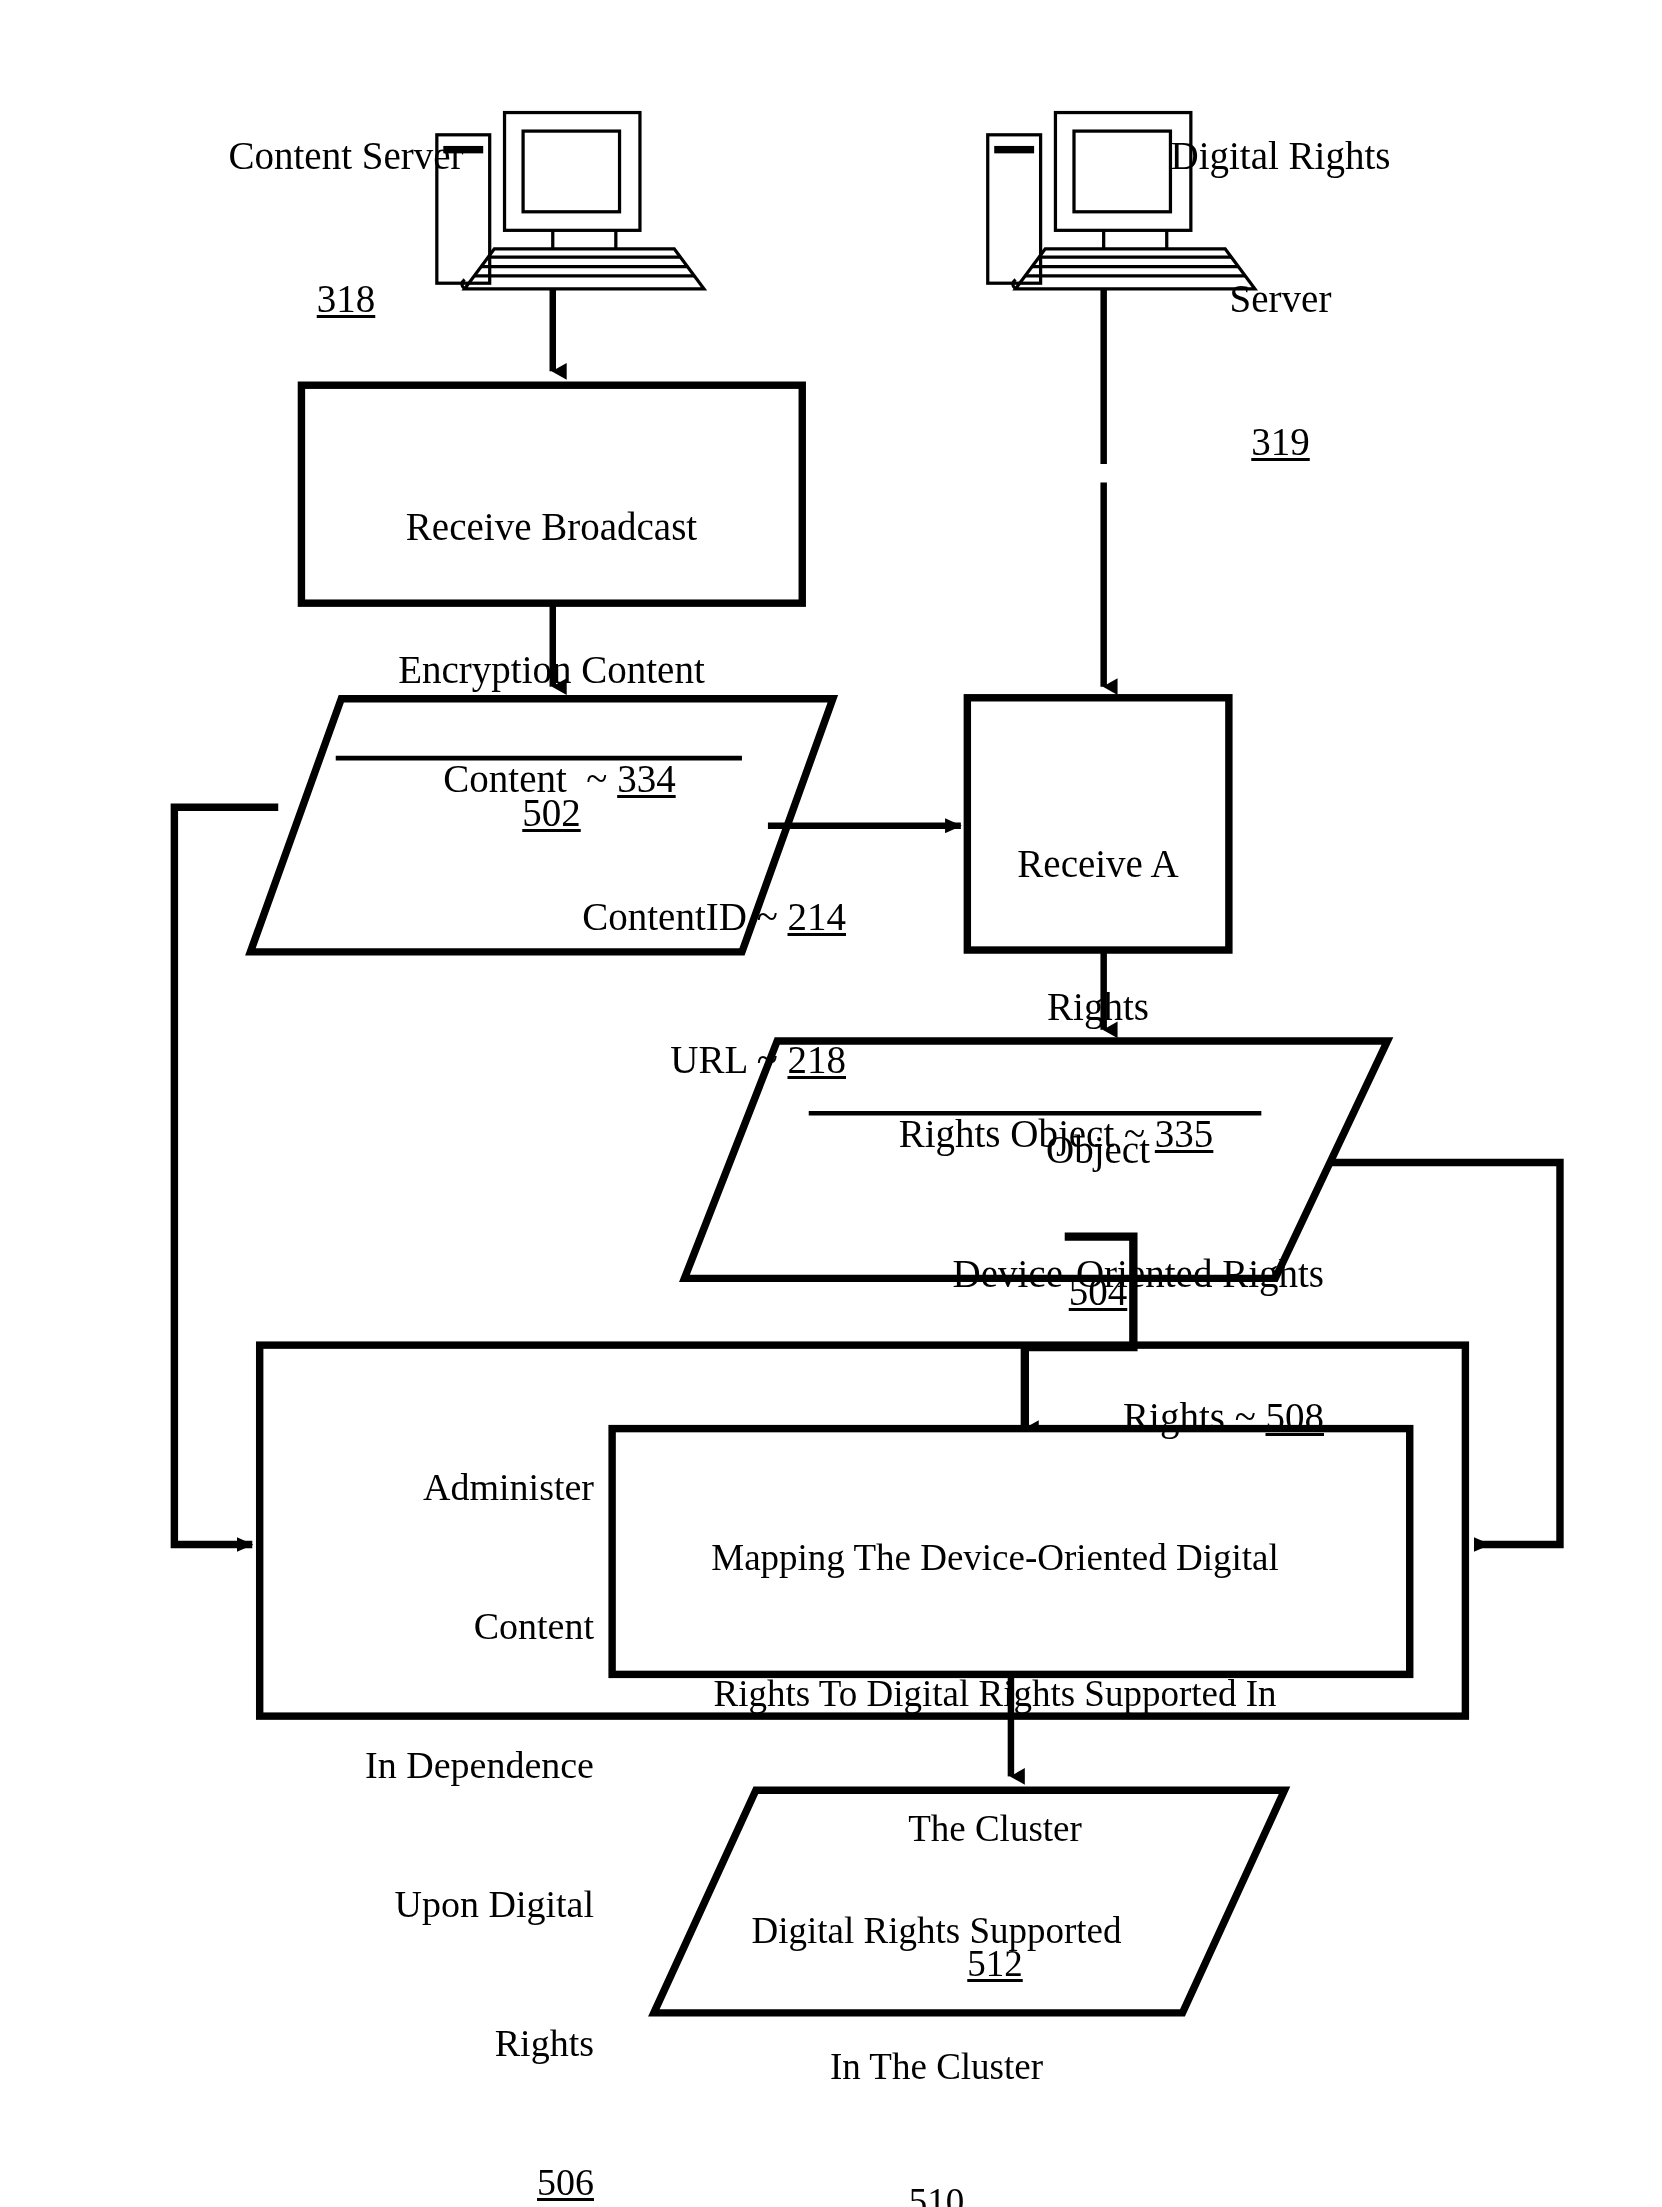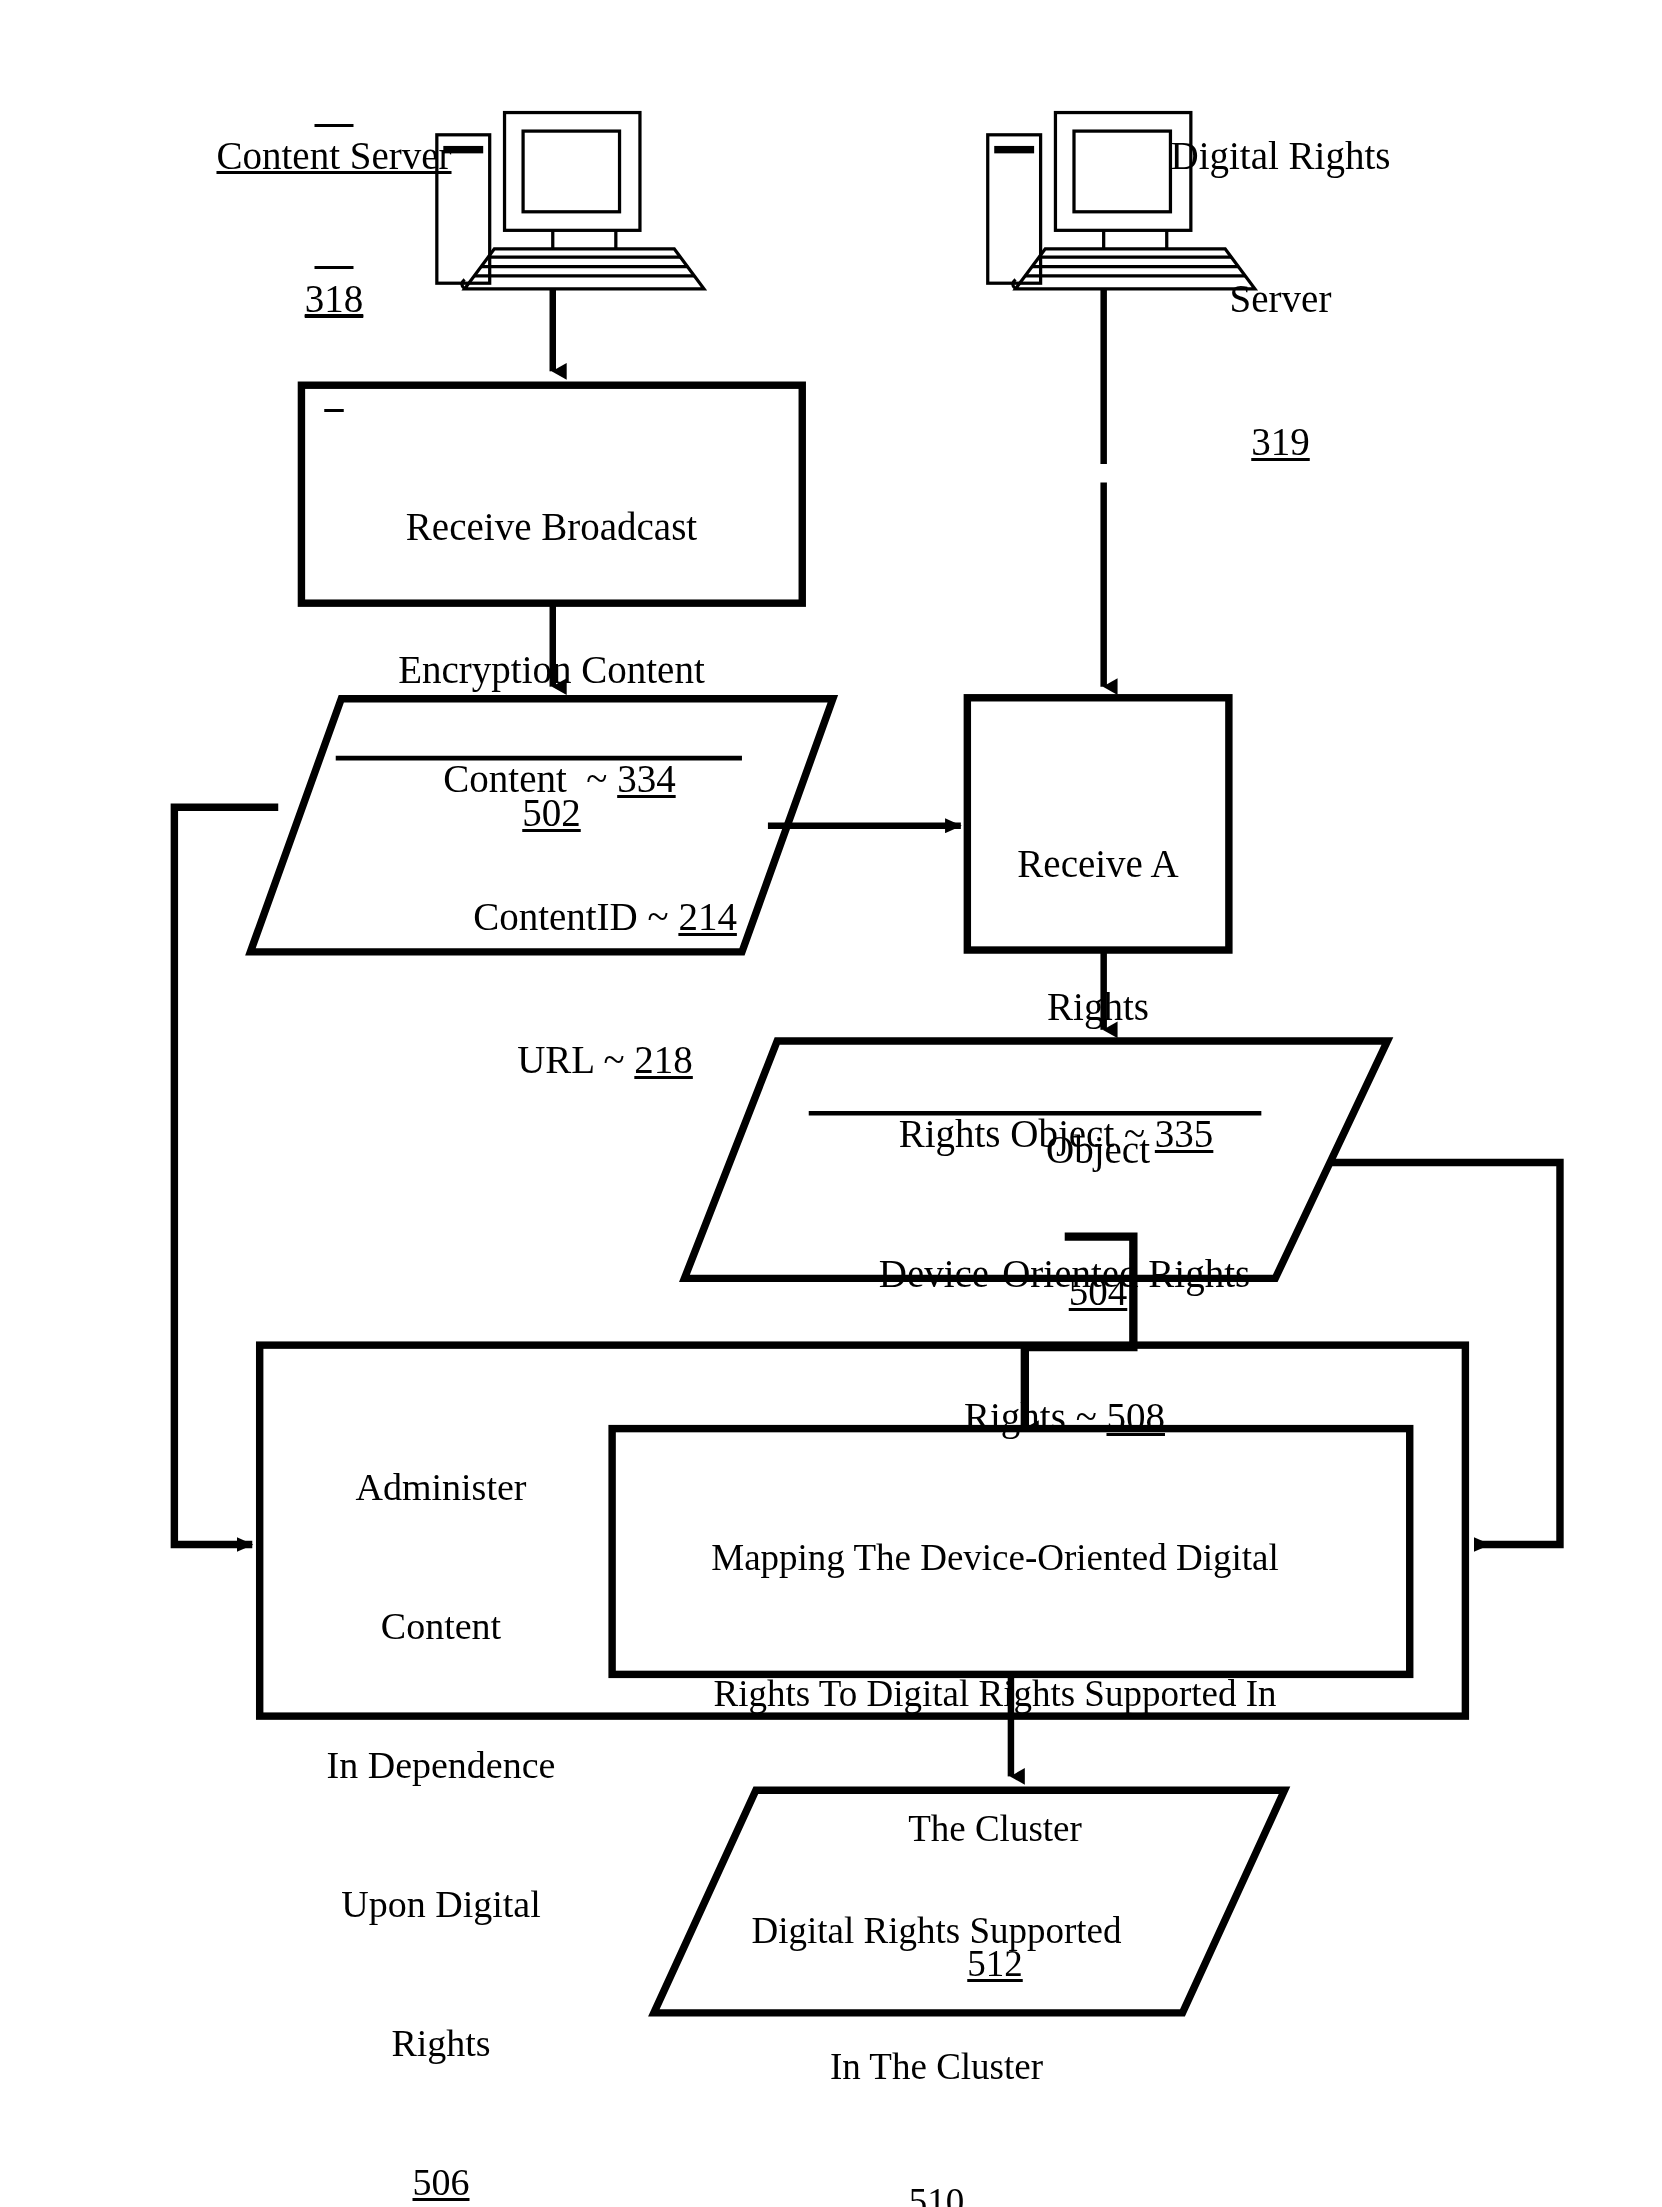--- a/index.html
+++ b/index.html
@@ -24,21 +24,21 @@
     height: 2208px;
   }
   .txt {
     position: absolute;
     font-family: "Liberation Serif", "DejaVu Serif", serif;
     color: #000000;
     line-height: 1.22;
     white-space: pre;
   }
   .ctr { text-align: center; }
-  .lft { text-align: center; }
+  .lft { text-align: right; }
   .u { text-decoration: underline; text-underline-offset: 2.8px; }
   .f40 { font-size: 37px; }
   .f41 { font-size: 38px; }
   .f42 { font-size: 39px; }
 </style>
 </head>
 <body>
 
 <div id="page">
 
@@ -114,21 +114,21 @@
     <rect x="280" y="1450" width="1300" height="400" fill="none" stroke="#000" stroke-width="8"></rect>
 
     <rect x="660" y="1540" width="860" height="265" fill="#fff" stroke="#000" stroke-width="8"></rect>
 
     <path d="M 1090 1805 L 1090 1915" stroke="#000" stroke-width="7" fill="none" marker-end="url(#arrowDown)"></path>
 
     <path d="M 815 1930 L 1385 1930 L 1275 2170 L 705 2170 Z" fill="#fff" stroke="#000" stroke-width="8"></path>
 
   </svg>
 
-  <div class="txt ctr f42" style="left:139px; top:37px; width:390px;text-decoration:underline;">
+  <div class="txt ctr f42" style="left:151px; top:37px; width:390px;">
     <div>Content Server</div>
     <div class="u">318</div>
   </div>
 
   <div class="txt ctr f42" style="left:1095px; top:37px; width:371px;">
     <div>Digital Rights</div>
     <div>Server</div>
     <div class="u">319</div>
   </div>
 

